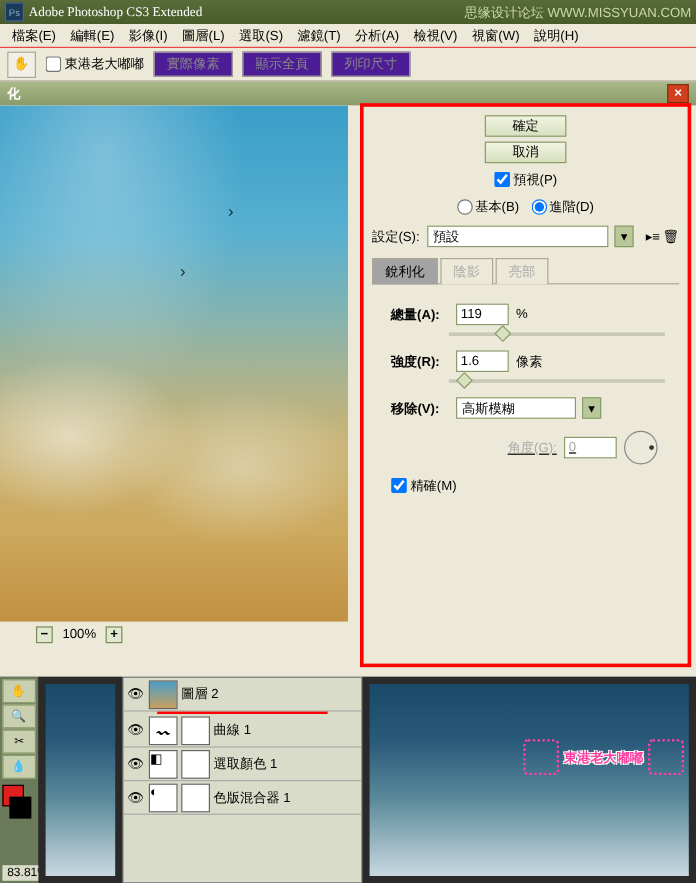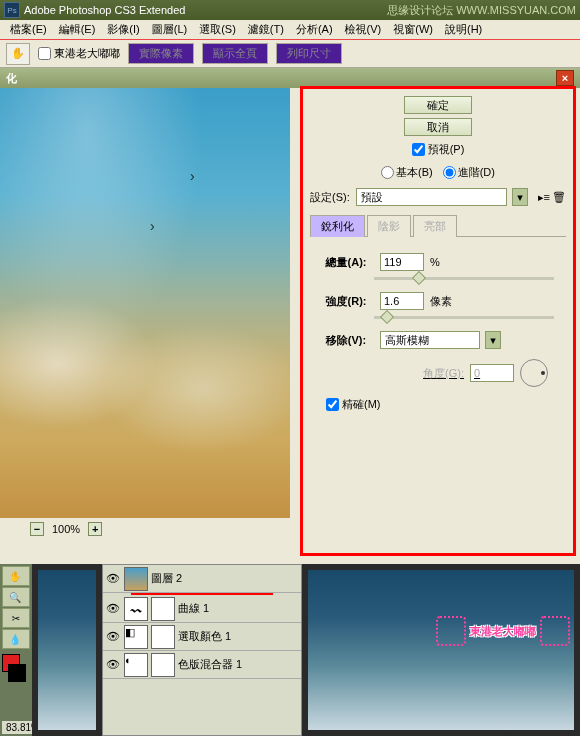--- a/index.html
+++ b/index.html
@@ -1,19 +1,19 @@
 <!DOCTYPE html>
 <html><head>
 <meta charset="utf-8">
 <style>
 * { margin: 0; padding: 0; box-sizing: border-box; font-family: "Microsoft YaHei", sans-serif; font-size: 11px; }
 body { width: 580px; height: 736px; background: #e8e8e0; overflow: hidden; position: relative; }
 .title-bar { background: linear-gradient(#5a6b3a, #4a5b2a); height: 20px; display: flex; align-items: center; padding: 0 4px; color: #fff; }
 .ps-icon { width: 16px; height: 16px; background: #1a3a5a; border: 1px solid #4a6a8a; margin-right: 4px; font-size: 8px; display: flex; align-items: center; justify-content: center; color: #8ac; }
-.title-text { font-size: 11px; }
+.title-text { font-size: 11px; font-family: Liberation Serif, serif; }
 .watermark-top { margin-left: auto; color: #c8d8a8; font-size: 11px; }
 .menu-bar { background: #ece9d8; height: 20px; display: flex; align-items: center; padding: 0 4px; border-bottom: 1px solid #ef4444; }
 .menu-item { padding: 2px 6px; cursor: default; }
 .toolbar { background: #ece9d8; height: 28px; display: flex; align-items: center; padding: 0 6px; gap: 8px; border-bottom: 1px solid #aca899; }
 .hand-tool { width: 24px; height: 22px; border: 1px solid #aca899; background: #f0f0e8; display: flex; align-items: center; justify-content: center; }
 .checkbox-label { display: flex; align-items: center; gap: 3px; }
 .tb-btn { padding: 2px 10px; border: 1px solid #aca899; background: #4c1d95; color: #888; }
 .dialog-header { background: linear-gradient(#a8b888, #8a9a68); height: 20px; display: flex; align-items: center; padding: 0 6px; color: #fff; font-weight: bold; }
 .close-x { margin-left: auto; background: #d04020; color: #fff; width: 18px; height: 16px; display: flex; align-items: center; justify-content: center; font-weight: bold; border: 1px solid #803010; }
 .main-area { display: flex; height: 476px; background: #ece9d8; }
@@ -29,21 +29,21 @@
 .dlg-btn { width: 68px; height: 18px; border: 1px solid #8a9a6a; background: linear-gradient(#f0f4e0, #d8e0c0); text-align: center; line-height: 16px; }
 .checkbox-row { display: flex; align-items: center; gap: 3px; justify-content: center; margin: 4px 0; }
 .radio-row { display: flex; align-items: flex-end; gap: 10px; justify-content: center; margin: 8px 0; }
 .radio-row label { display: flex; align-items: center; gap: 2px; }
 .field-row { display: flex; align-items: center; gap: 6px; margin: 6px 0; }
 .select-box { flex: 1; height: 18px; border: 1px solid #8a9a6a; background: #fff; padding: 0 4px; display: flex; align-items: center; }
 .select-arrow { width: 16px; height: 18px; background: #b8c898; border: 1px solid #8a9a6a; display: flex; align-items: center; justify-content: center; margin-left: -1px; }
 .small-icons { display: flex; gap: 2px; margin-left: 4px; }
 .tab-strip { display: flex; margin-top: 8px; border-bottom: 1px solid #aca899; }
 .tab { padding: 3px 10px; border: 1px solid #aca899; border-bottom: none; background: #ece9d8; margin-right: 2px; position: relative; top: 1px; }
-.tab.active { background: #c4b5fd; }
+.tab.active { background: #a3a3a3; }
 .tab.inactive { color: #aaa; }
 .slider-group { padding: 10px 8px; }
 .slider-row { display: flex; align-items: center; gap: 6px; margin: 6px 0; }
 .slider-label { width: 56px; text-align: center; font-weight: bold; }
 .num-input { width: 44px; height: 18px; border: 1px solid #8a9a6a; background: #fff; padding: 0 3px; }
 .slider-track { height: 3px; background: #c8c8b8; position: relative; margin: 4px 0 12px 56px; width: 180px; }
 .slider-thumb { position: absolute; top: -4px; width: 10px; height: 10px; background: #d8e0c0; border: 1px solid #8a9a6a; transform: rotate(45deg); }
 .dropdown { width: 100px; height: 18px; border: 1px solid #8a9a6a; background: #fff; display: flex; align-items: center; padding: 0 4px; }
 .angle-row { display: flex; align-items: center; gap: 6px; justify-content: flex-end; margin: 10px 0; padding-right: 10px; text-decoration: underline; }
 .angle-circle { width: 28px; height: 28px; border: 1px solid #888; border-radius: 50%; position: relative; }

